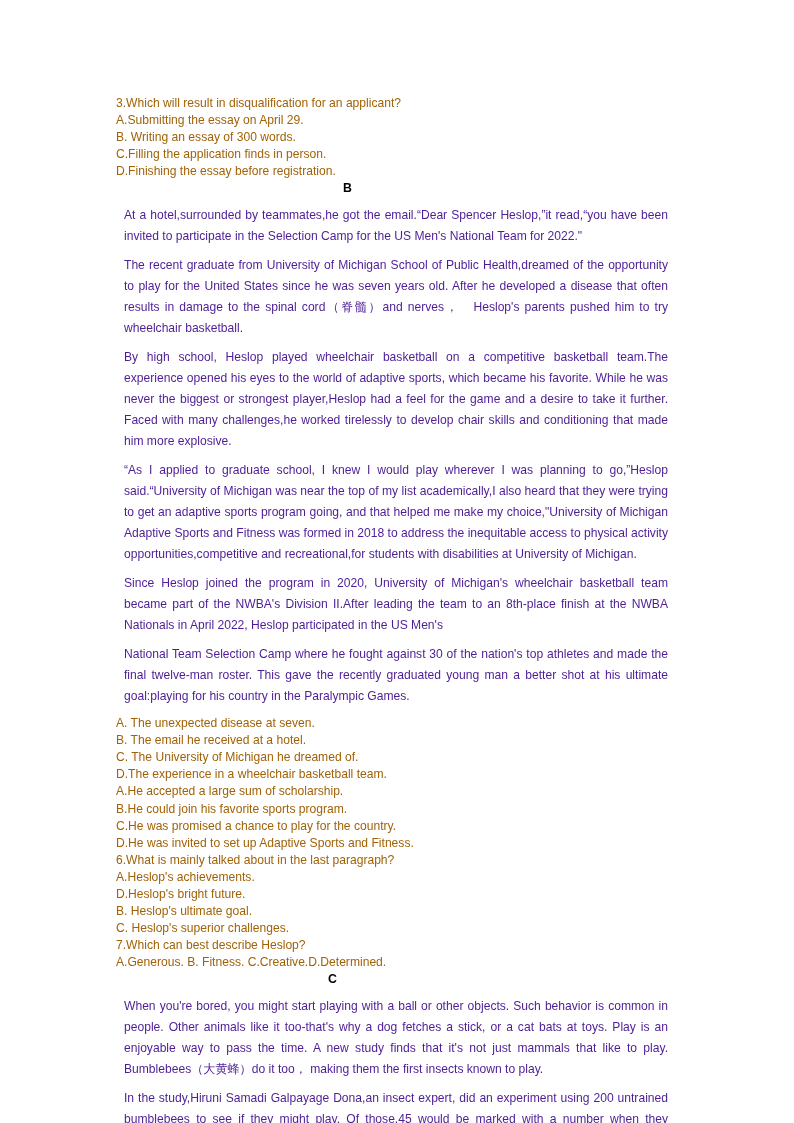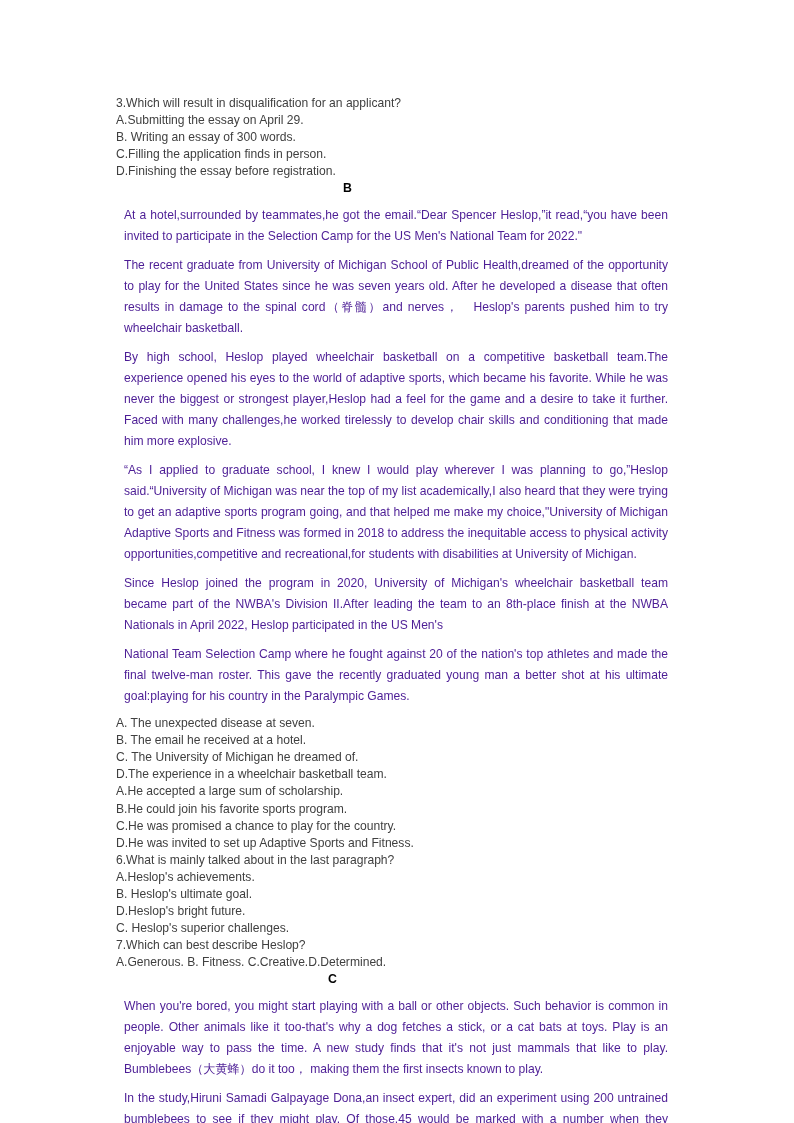--- a/index.html
+++ b/index.html
@@ -19,21 +19,21 @@
   }
   .content {
     position: absolute;
     left: 116px;
     top: 95px;
     width: 560px;
   }
   .line {
     font-size: 12.1px;
     line-height: 17.05px;
-    color: #404040;
+    color: #a16207;
     white-space: pre-wrap;
     text-align: left;
   }
   .para {
     font-size: 12.1px;
     line-height: 21px;
     color: #4c1d95;
     text-align: justify;
     text-justify: inter-word;
     margin: 8px;
@@ -60,33 +60,33 @@
       <div class="line">A.Submitting the essay on April 29.</div>
       <div class="line">B. Writing an essay of 300 words.</div>
       <div class="line">C.Filling the application finds in person.</div>
       <div class="line">D.Finishing the essay before registration.</div>
       <div class="section-marker marker-b">B</div>
       <div class="para para-last-left">At a hotel,surrounded by teammates,he got the email.“Dear Spencer Heslop,”it read,“you have been invited to participate in the Selection Camp for the US Men's National Team for 2022."</div>
       <div class="para para-last-left">The recent graduate from University of Michigan School of Public Health,dreamed of the opportunity to play for the United States since he was seven years old. After he developed a disease that often results in damage to the spinal cord（脊髓）and nerves，　Heslop's parents pushed him to try wheelchair basketball.</div>
       <div class="para para-last-left">By high school, Heslop played wheelchair basketball on a competitive basketball team.The experience opened his eyes to the world of adaptive sports, which became his favorite. While he was never the biggest or strongest player,Heslop had a feel for the game and a desire to take it further. Faced with many challenges,he worked tirelessly to develop chair skills and conditioning that made him more explosive.</div>
       <div class="para para-last-left">“As I applied to graduate school, I knew I would play wherever I was planning to go,”Heslop said.“University of Michigan was near the top of my list academically,I also heard that they were trying to get an adaptive sports program going, and that helped me make my choice,"University of Michigan Adaptive Sports and Fitness was formed in 2018 to address the inequitable access to physical activity opportunities,competitive and recreational,for students with disabilities at University of Michigan.</div>
       <div class="para para-last-left">Since Heslop joined the program in 2020, University of Michigan's wheelchair basketball team became part of the NWBA's Division II.After leading the team to an 8th-place finish at the NWBA Nationals in April 2022, Heslop participated in the US Men's</div>
-      <div class="para para-last-left">National Team Selection Camp where he fought against 20 of the nation's top athletes and made the final twelve-man roster. This gave the recently graduated young man a better shot at his ultimate goal:playing for his country in the Paralympic Games.</div>
+      <div class="para para-last-left">National Team Selection Camp where he fought against 30 of the nation's top athletes and made the final twelve-man roster. This gave the recently graduated young man a better shot at his ultimate goal:playing for his country in the Paralympic Games.</div>
       <div class="line">A. The unexpected disease at seven.</div>
       <div class="line">B. The email he received at a hotel.</div>
       <div class="line">C. The University of Michigan he dreamed of.</div>
       <div class="line">D.The experience in a wheelchair basketball team.</div>
       <div class="line">A.He accepted a large sum of scholarship.</div>
       <div class="line">B.He could join his favorite sports program.</div>
       <div class="line">C.He was promised a chance to play for the country.</div>
       <div class="line">D.He was invited to set up Adaptive Sports and Fitness.</div>
       <div class="line">6.What is mainly talked about in the last paragraph?</div>
       <div class="line">A.Heslop's achievements.</div>
+      <div class="line">D.Heslop's bright future.</div>
       <div class="line">B. Heslop's ultimate goal.</div>
-      <div class="line">D.Heslop's bright future.</div>
       <div class="line">C. Heslop's superior challenges.</div>
       <div class="line">7.Which can best describe Heslop?</div>
       <div class="line">A.Generous. B. Fitness. C.Creative.D.Determined.</div>
       <div class="section-marker marker-c">C</div>
       <div class="para para-last-left">When you're bored, you might start playing with a ball or other objects. Such behavior is common in people. Other animals like it too-that's why a dog fetches a stick, or a cat bats at toys. Play is an enjoyable way to pass the time. A new study finds that it's not just mammals that like to play. Bumblebees（大黄蜂）do it too， making them the first insects known to play.</div>
       <div class="para para-last-left">In the study,Hiruni Samadi Galpayage Dona,an insect expert, did an experiment using 200 untrained bumblebees to see if they might play. Of those,45 would be marked with a number when they emerged as adults.</div>
     </div>
 </div>
 
 </body></html>

